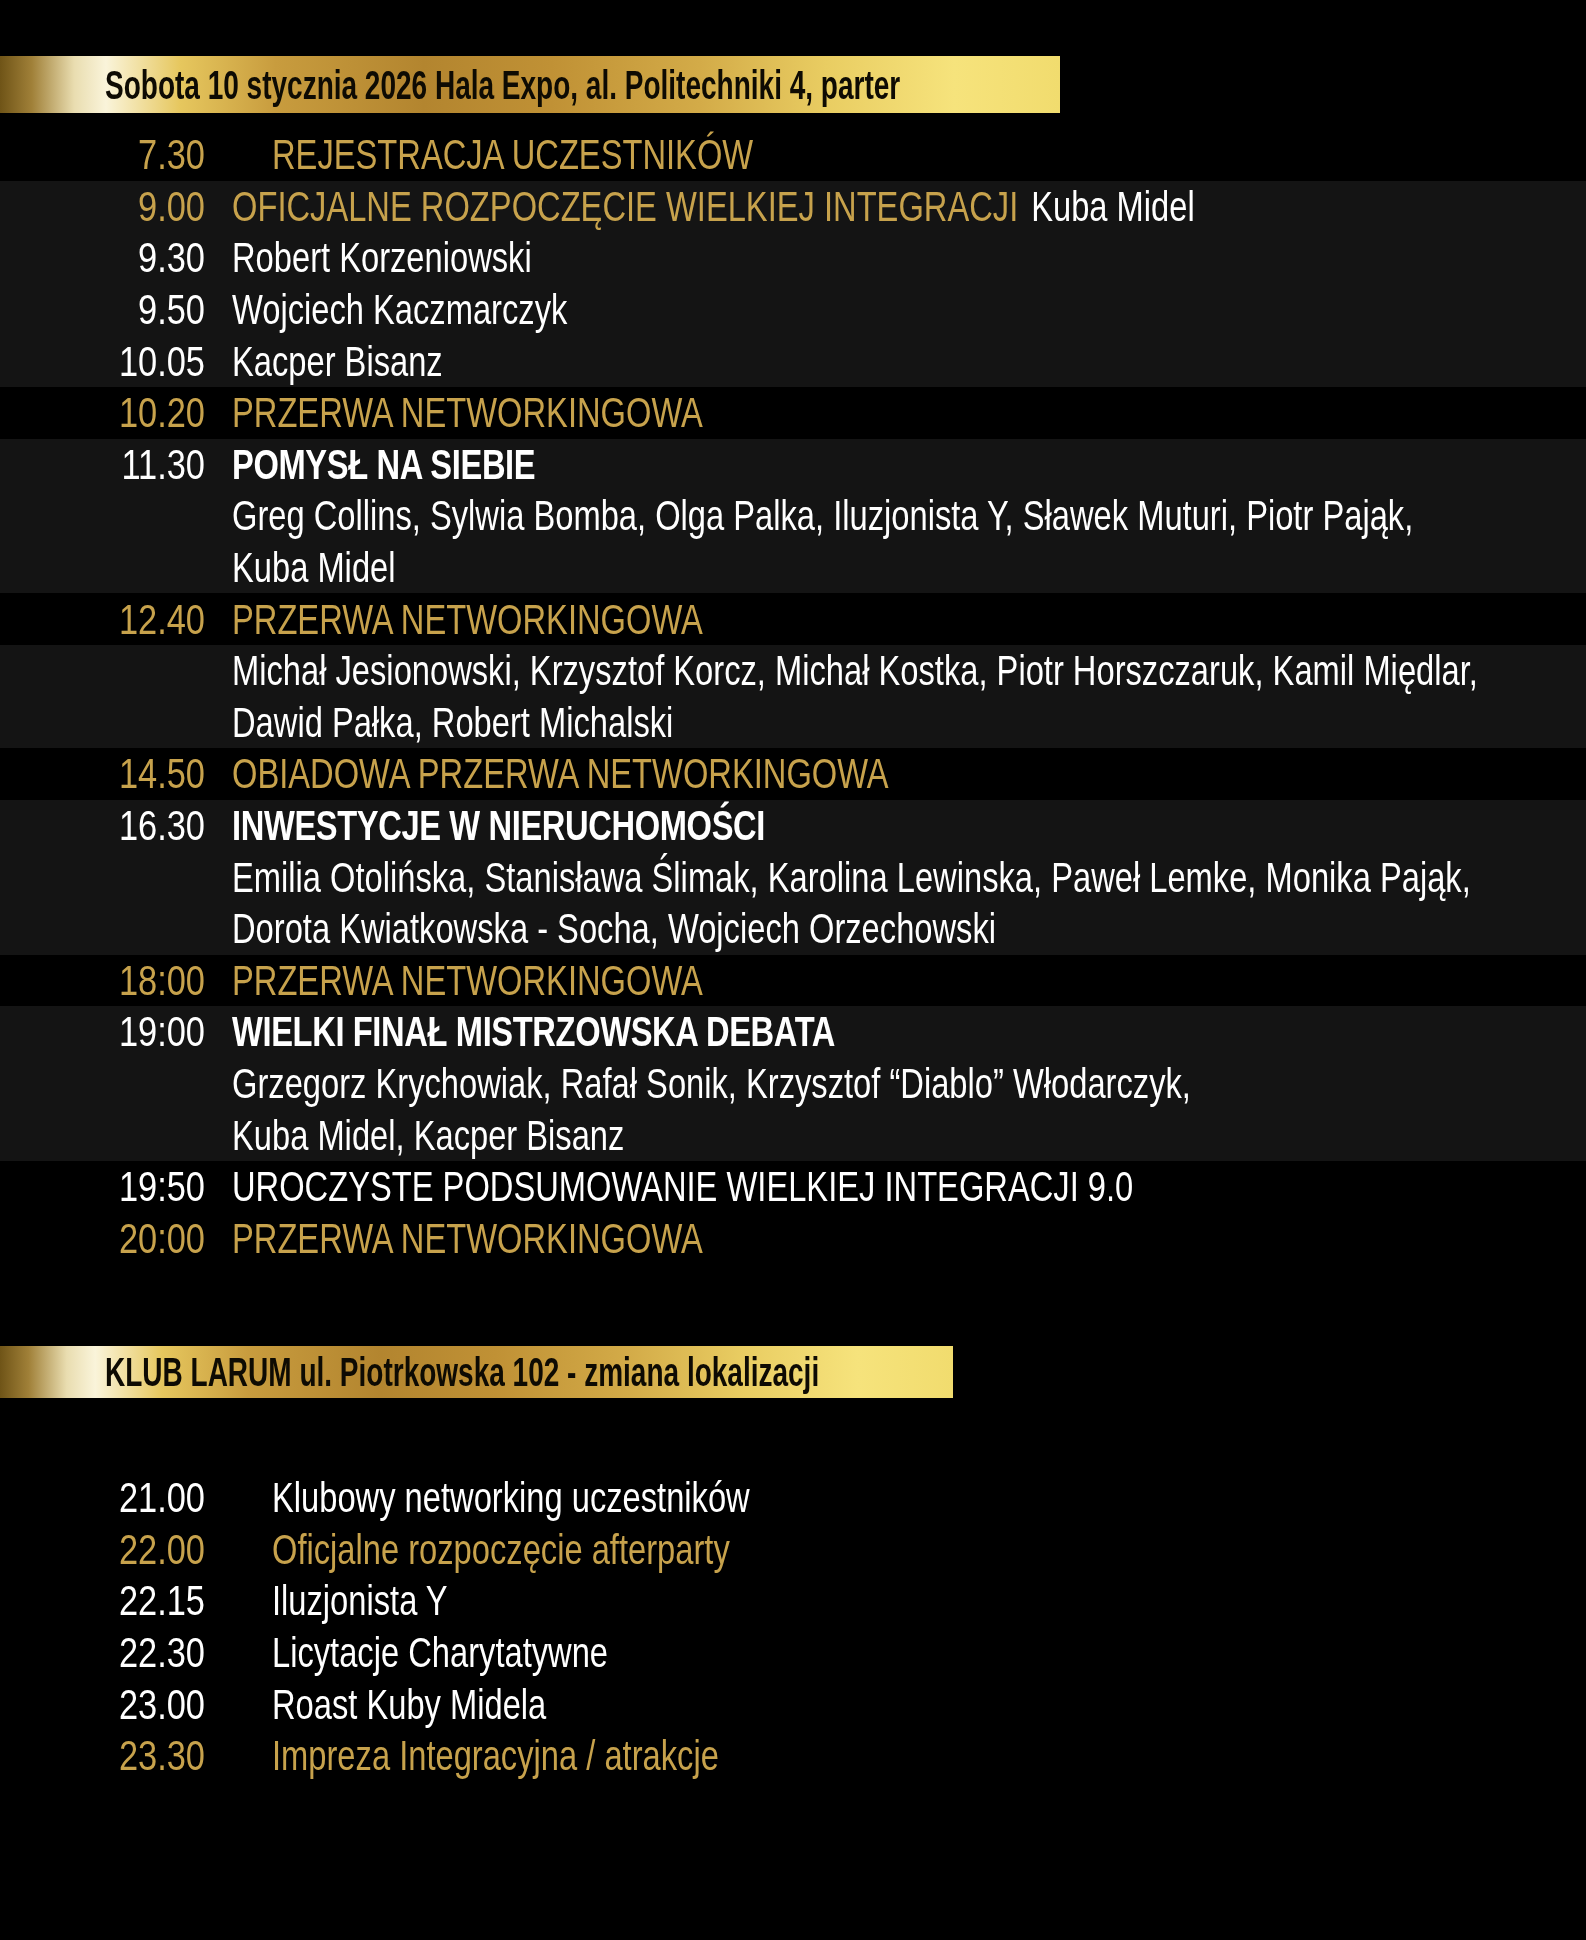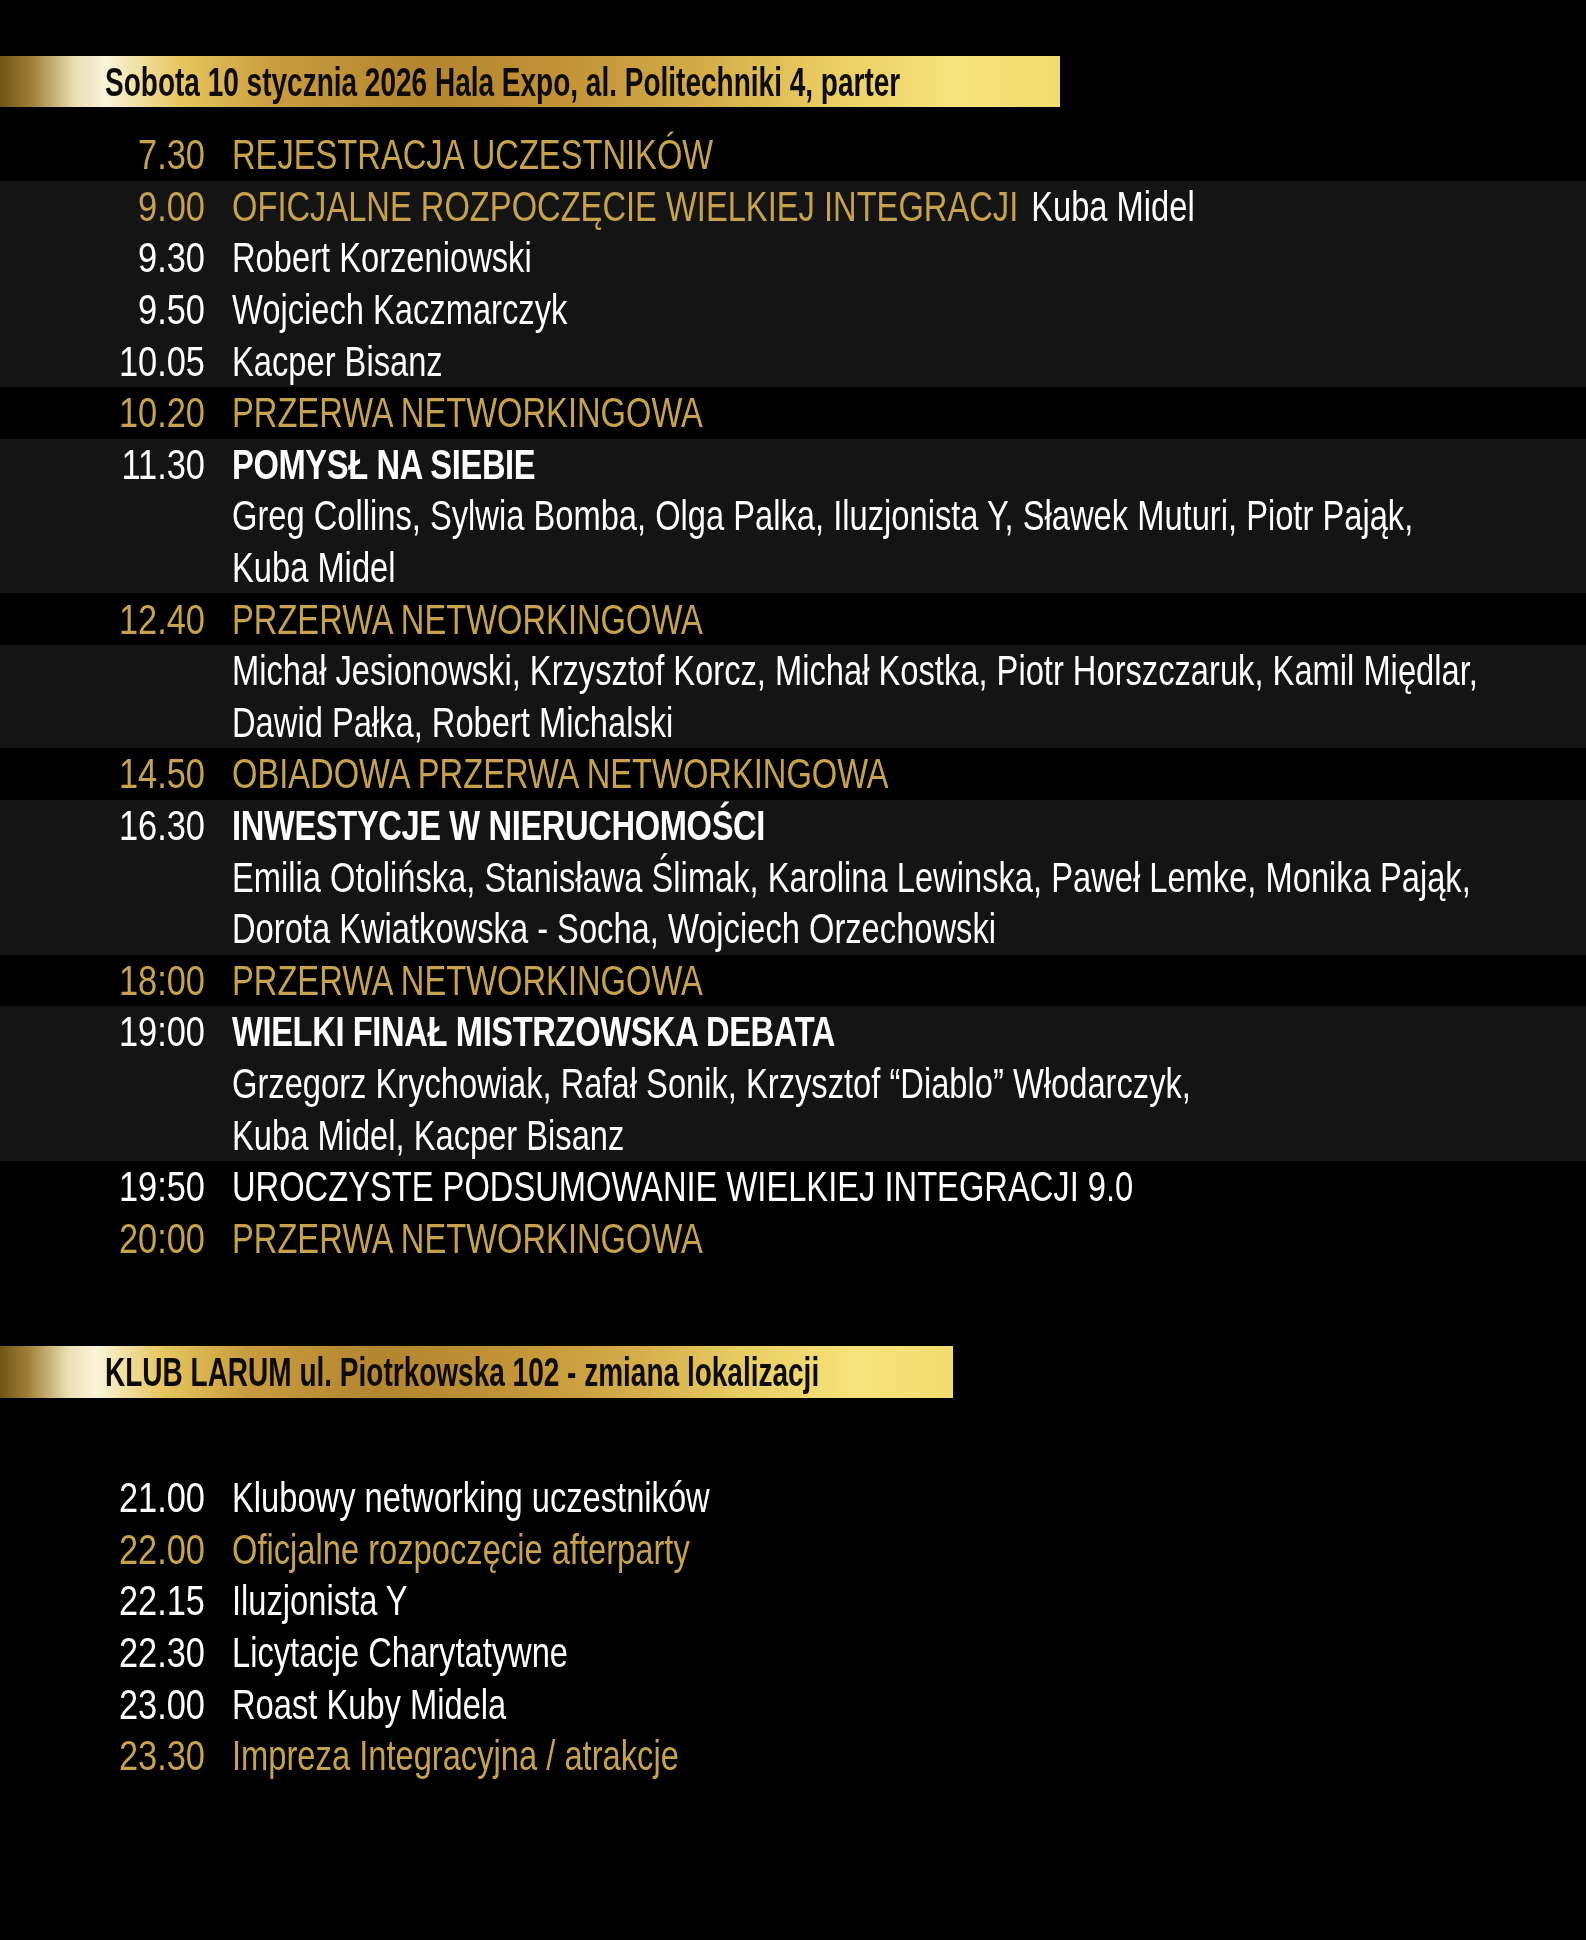--- a/index.html
+++ b/index.html
@@ -8,34 +8,34 @@
     overflow:hidden;font-family:"Liberation Sans",sans-serif;
   }
   .banner{
     position:absolute;left:0;display:flex;align-items:center;
     padding-left:105px;box-sizing:border-box;
     background:linear-gradient(90deg,
       #6f5417 0%,#a08038 3%,#e9ddb0 7%,#faf4da 10%,#e6c75e 17%,
       #c89c3e 26%,#b3852f 40%,#c09135 52%,#d3ab48 66%,#e9cd62 78%,
       #f6e37c 90%,#f1dc6e 100%);
   }
-  .banner-day{top:56px;width:1060px;height:51px;}
+  .banner-day{top:56px;width:1060px;height:57px;}
   .banner-club{top:1346px;width:953px;height:52px;}
   .banner-text{
     display:inline-block;transform:scaleX(0.70);transform-origin:0 50%;
     font-size:40px;font-weight:700;color:var(--banner-text,#0e0b03);
     white-space:nowrap;line-height:1;
   }
   .rows{position:absolute;left:0;right:0;}
   #list-day{top:129px;}
   #list-club{top:1472px;}
   .row{height:51.6px;display:flex;align-items:center;}
   .band-black{background:#000;}
   .band-panel{background:var(--panel,#141414);align-items:center;}
-  .band-none{background:transparent;}
+  .band-none{background:transparent;gap:40px;}
   .time{
     flex:none;width:205px;text-align:right;font-size:43px;line-height:1;
     transform:scaleX(0.80);transform-origin:100% 50%;white-space:nowrap;
   }
   .content{flex:1;margin-left:27px;white-space:nowrap;min-width:0;}
   .content-inner{
     display:inline-block;transform:scaleX(0.76);transform-origin:0 50%;
     font-size:43px;line-height:1;white-space:nowrap;
   }
   .seg{line-height:1;}

